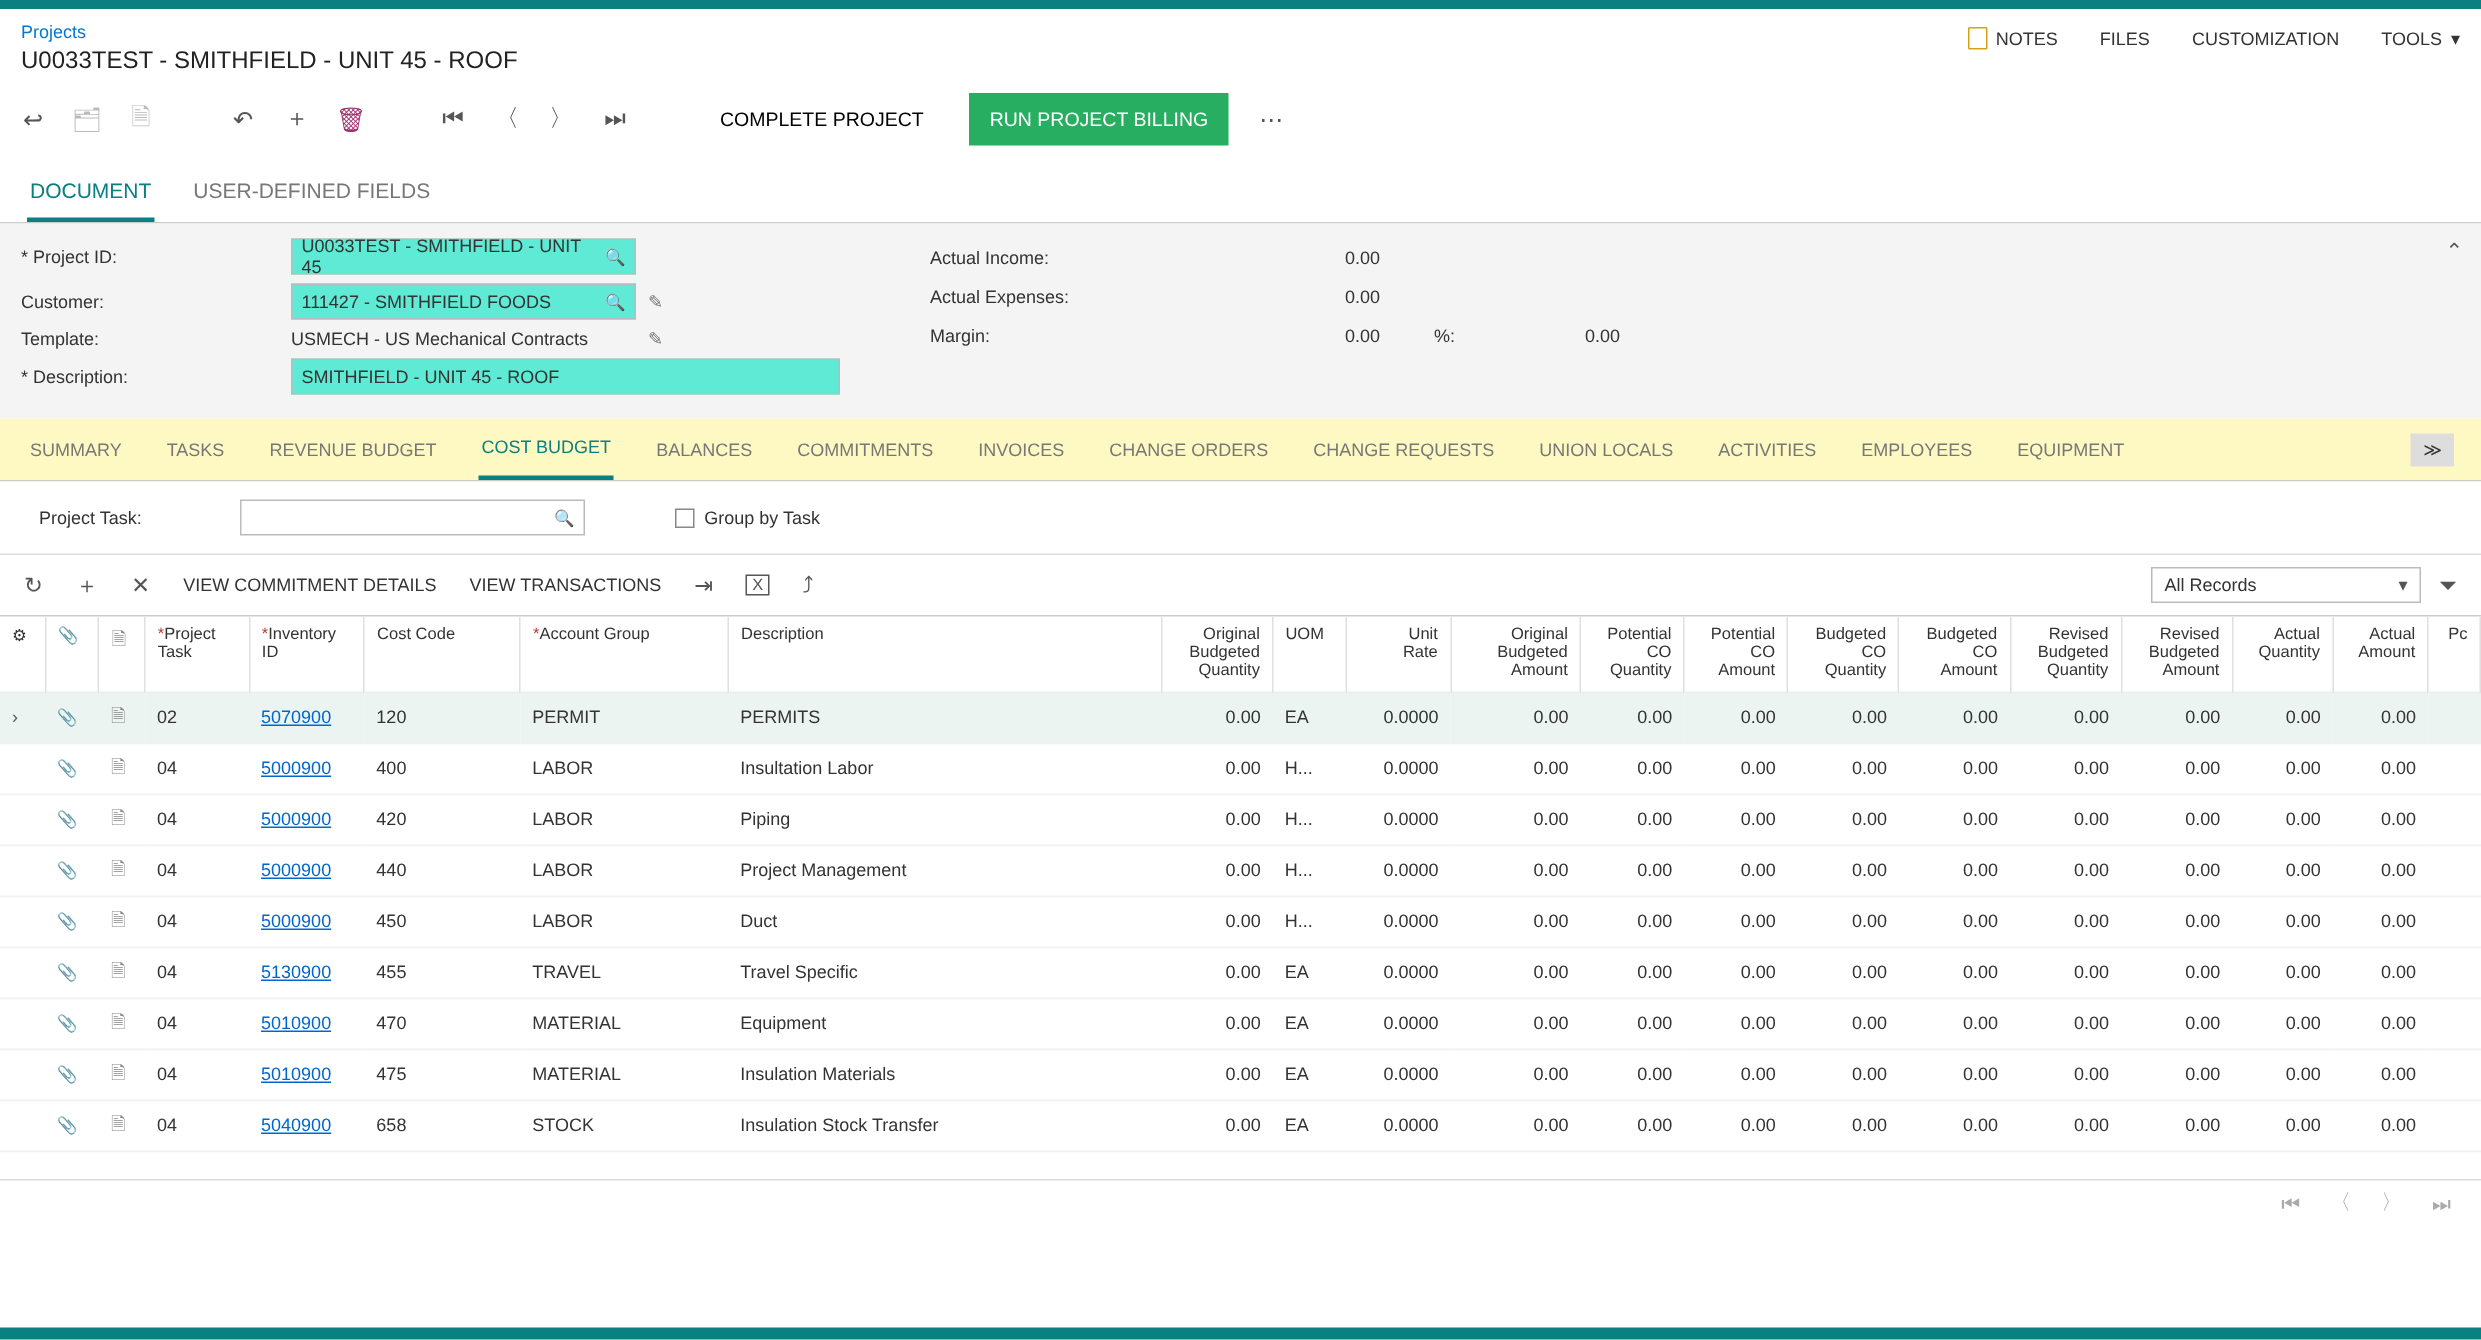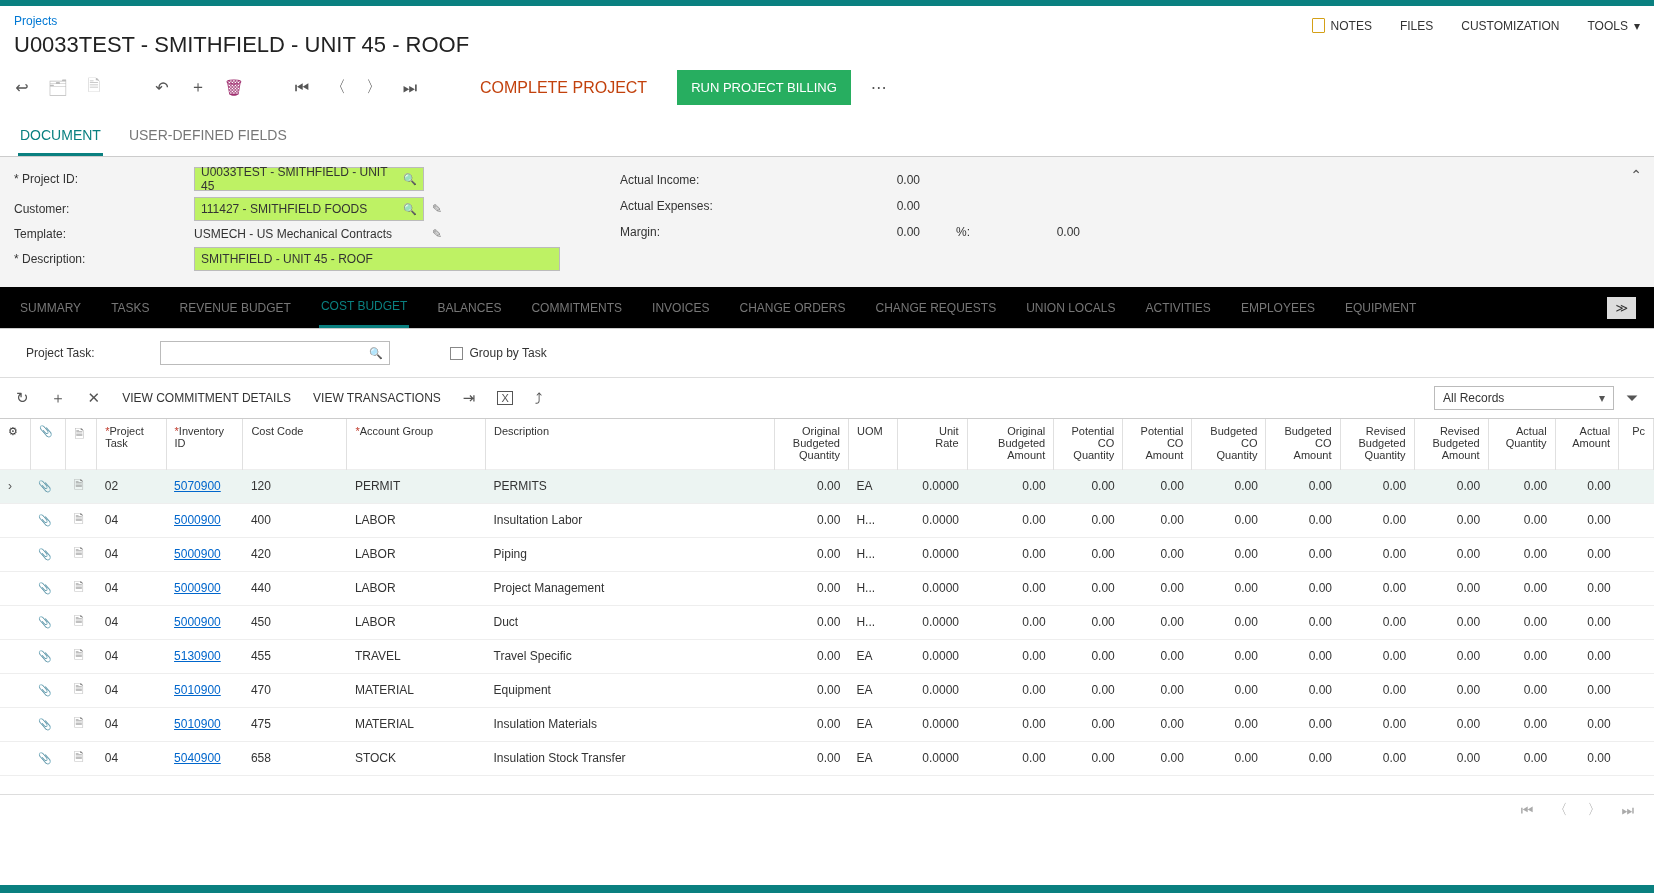--- a/index.html
+++ b/index.html
@@ -3,50 +3,50 @@
 <meta charset="utf-8">
 <style>
 * { margin: 0; padding: 0; box-sizing: border-box; font-family: Arial, sans-serif; }
 body { font-size: 12px; color: #333; background: #fff; overflow: hidden; }
 
 .top-bar { height: 6px; background: #0a8080; }
 
 .header-row { display: flex; align-items: flex-start; padding: 8px 14px 0 14px; }
 .header-left { flex: 1; }
 .breadcrumb { color: #0078d4; font-size: 12px; cursor: pointer; }
-.page-title { font-size: 22px; font-weight: 500; margin-top: 4px; color: #222; }
+.page-title { font-size: 16px; font-weight: 500; margin-top: 4px; color: #222; }
 .header-right { display: flex; gap: 28px; align-items: center; padding-top: 4px; }
 .header-btn { font-size: 12px; color: #333; cursor: pointer; display: flex; align-items: center; gap: 6px; }
 .notes-icon { width: 13px; height: 15px; border: 1px solid #d4a017; border-radius: 1px; position: relative; }
 
 .toolbar { display: flex; align-items: center; gap: 20px; padding: 12px 14px; }
 .tb-icon { width: 16px; height: 16px; display: flex; align-items: center; justify-content: center; cursor: pointer; color: #555; font-size: 16px; }
 .tb-sep { width: 12px; }
-.tb-action { font-size: 16px; color: #c2410c; cursor: pointer; padding: 8px 10px; }
+.tb-action { font-size: 13px; color: #000000; cursor: pointer; padding: 8px 10px; }
 .tb-action-green { background: #27ae60; color: #fff; padding: 10px 14px; font-size: 13px; cursor: pointer; }
 
 .tabs-main { display: flex; gap: 24px; padding: 0 18px; border-bottom: 1px solid #ccc; }
 .tab-main { padding: 10px 2px; font-size: 14px; color: #777; cursor: pointer; }
 .tab-main.active { color: #0a8080; border-bottom: 3px solid #0a8080; font-weight: 500; }
 
 .form-area { background: #f4f4f4; padding: 10px 14px 10px 14px; position: relative; }
 .form-row { display: flex; align-items: center; margin-bottom: 6px; }
 .form-label { width: 180px; font-size: 12px; color: #333; }
 .form-label.req::before { content: "* "; color: #333; }
-.form-input { height: 24px; border: 1px solid #bbb; background: #bef264; padding: 0 6px; font-size: 12px; width: 230px; display: flex; align-items: center; justify-content: space-between; }
+.form-input { height: 24px; border: 1px solid #bbb; background: #5eead4; padding: 0 6px; font-size: 12px; width: 230px; display: flex; align-items: center; justify-content: space-between; }
 .form-input-wide { width: 366px; }
 .mag { color: #777; font-size: 11px; }
 .pencil { margin-left: 8px; color: #777; cursor: pointer; font-size: 12px; }
 .form-cols { display: flex; gap: 60px; }
 .kv-row { display: flex; align-items: center; height: 26px; }
 .kv-label { width: 180px; color: #333; }
 .kv-val { width: 120px; text-align: right; }
 .collapse-btn { position: absolute; right: 12px; top: 10px; color: #555; cursor: pointer; font-size: 14px; }
 
-.sub-tabs { display: flex; gap: 26px; padding: 0 18px; border-bottom: 1px solid #ccc; background: #000000; align-items: center; }
+.sub-tabs { display: flex; gap: 26px; padding: 0 18px; border-bottom: 1px solid #ccc; background: #fef9c3; align-items: center; }
 .sub-tab { padding: 12px 2px; font-size: 12px; color: #777; cursor: pointer; white-space: nowrap; }
 .sub-tab.active { color: #0a8080; border-bottom: 3px solid #0a8080; font-weight: 500; }
 .sub-tab-more { margin-left: auto; background: #ddd; padding: 4px 8px; cursor: pointer; margin-right: 0; }
 
 .filter-row { display: flex; padding: 12px 26px; gap: 60px; background: #fff; }
 .filter-label { color: #333; }
 .filter-input { width: 230px; height: 24px; border: 1px solid #bbb; display: flex; align-items: center; justify-content: flex-end; padding: 0 6px; }
 .checkbox-row { display: flex; align-items: center; gap: 6px; }
 .chk { width: 13px; height: 13px; border: 1px solid #888; }
 

